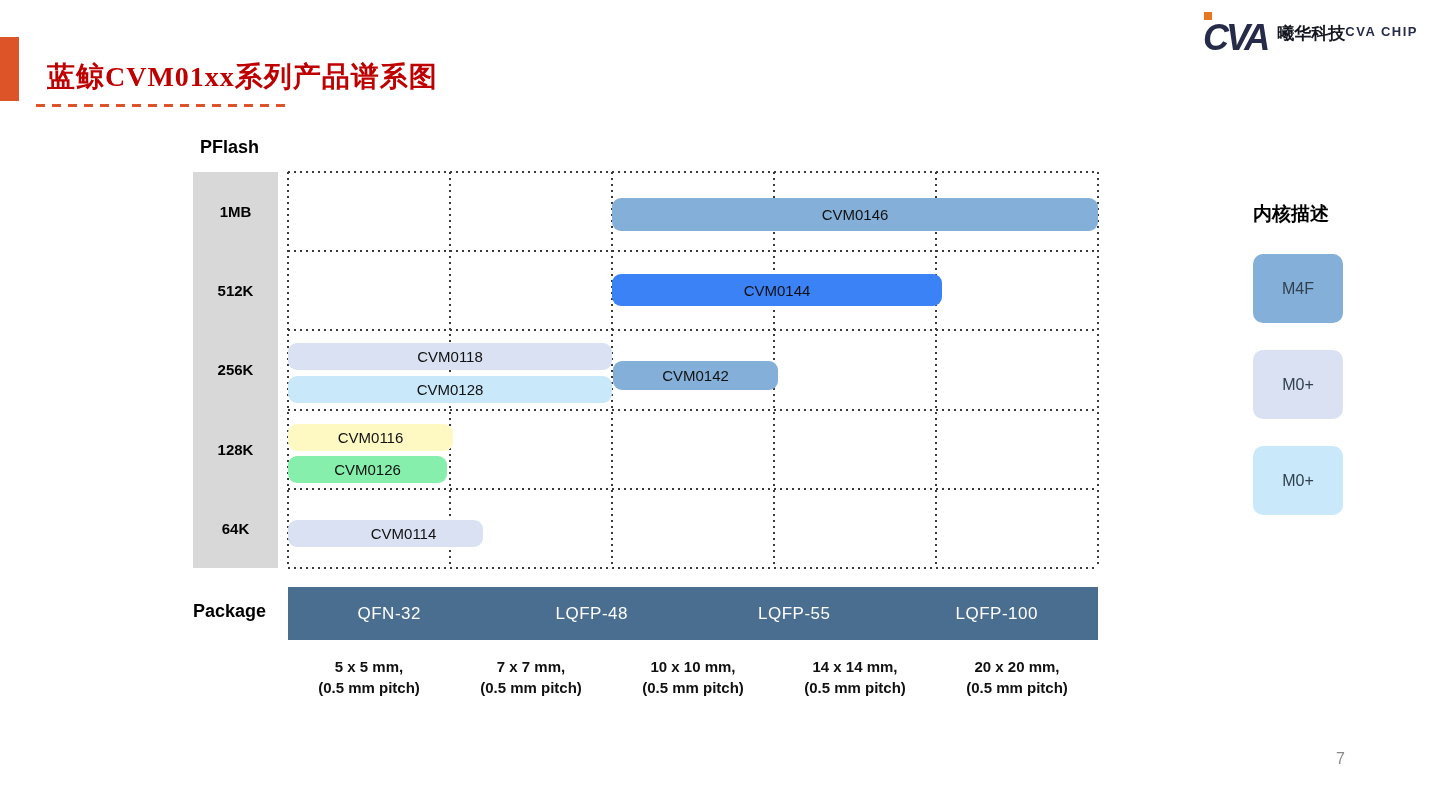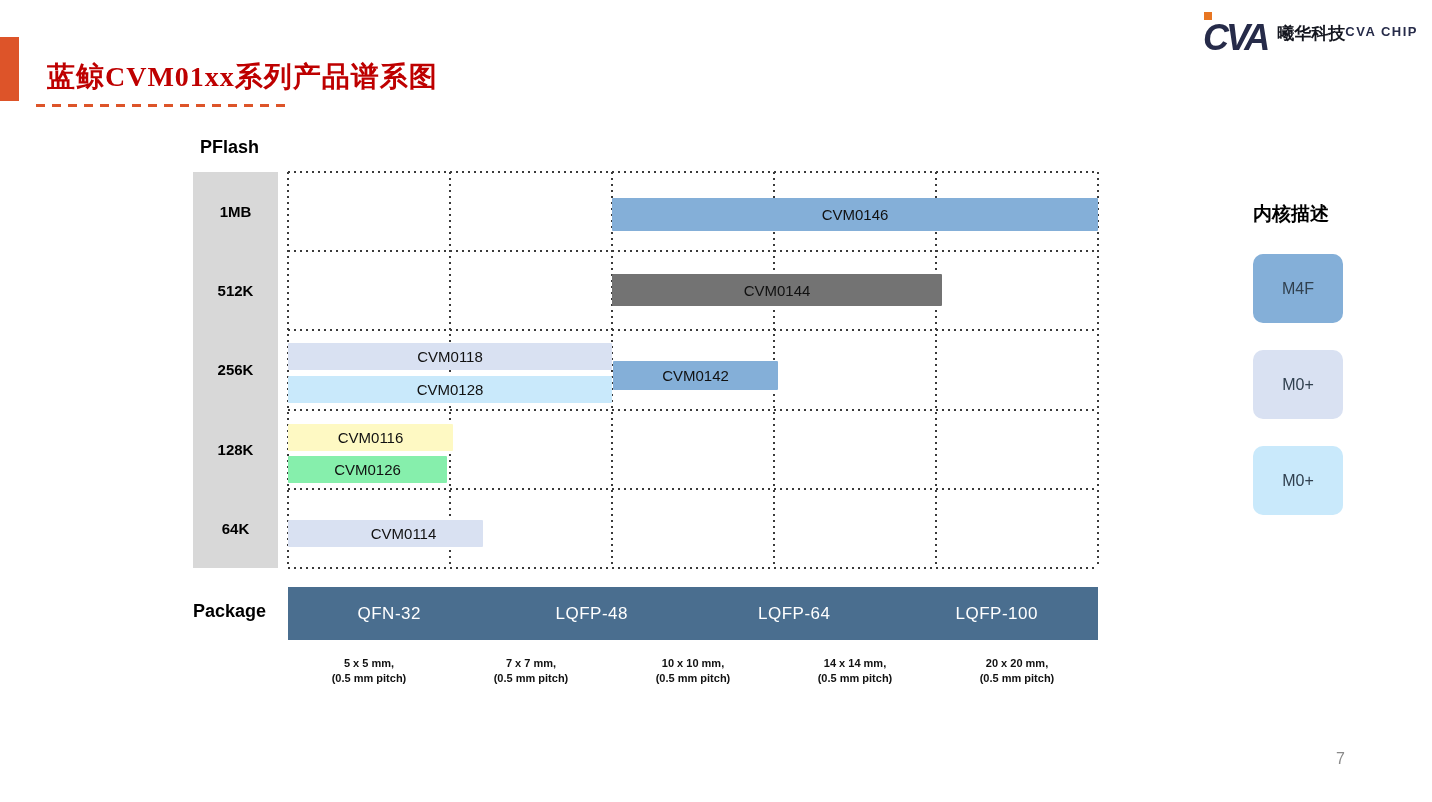--- a/index.html
+++ b/index.html
@@ -28,29 +28,29 @@
   .flash-label{position:absolute;left:193px;width:85px;display:flex;align-items:center;justify-content:center;
     font-size:15px;font-weight:bold;color:#000;}
 
   
   .plot{position:absolute;left:288px;top:172px;width:810px;height:396px;}
   .vline{position:absolute;top:0;width:2px;height:100%;
     background:repeating-linear-gradient(to bottom,#3a3a3a 0 2px,transparent 2px 6px);}
   .hline{position:absolute;left:0;height:2px;width:100%;
     background:repeating-linear-gradient(to right,#3a3a3a 0 2px,transparent 2px 6px);}
   .bar{position:absolute;display:flex;align-items:center;justify-content:center;
-    font-size:15px;color:#111;border-radius:1px;}
+    font-size:15px;color:#111;border-radius:9px;}
 
   
   .package-label{position:absolute;left:193px;top:601px;font-size:18px;font-weight:bold;color:#000;}
   .package-row{position:absolute;left:288px;top:587px;width:810px;height:53px;display:flex;gap:0;}
   .package-cell{flex:1;background:#4A6E8F;color:#fff;display:flex;align-items:center;justify-content:center;
     font-size:17px;letter-spacing:.5px;}
   .package-sizes{position:absolute;left:288px;top:656px;width:810px;display:flex;}
-  .package-size{flex:1;text-align:center;font-size:11px;font-weight:bold;color:#111;line-height:1.4;}
+  .package-size{flex:1;text-align:center;font-size:15px;font-weight:bold;color:#111;line-height:1.4;}
 
   
   .legend-title{position:absolute;left:1253px;top:201px;font-size:19px;font-weight:bold;color:#000;}
   .legend-box{position:absolute;left:1253px;width:90px;height:69px;border-radius:10px;
     display:flex;align-items:center;justify-content:center;font-size:16px;color:#30404f;}
 
   .page-number{position:absolute;left:1336px;top:750px;font-size:16px;color:#8a8a8a;}
 </style>
 </head>
 <body>
@@ -82,34 +82,34 @@
       <div class="vline" style="left: 485px;"></div>
       <div class="vline" style="left: 647px;"></div>
       <div class="vline" style="left: 809px;"></div>
       <div class="hline" style="top: -1px;"></div>
       <div class="hline" style="top: 78.2px;"></div>
       <div class="hline" style="top: 157.4px;"></div>
       <div class="hline" style="top: 236.6px;"></div>
       <div class="hline" style="top: 315.8px;"></div>
       <div class="hline" style="top: 395px;"></div>
       <div class="bar" style="left: 324px; top: 26px; width: 486px; height: 33px; background: rgb(132, 175, 216);">CVM0146</div>
-      <div class="bar" style="left: 324px; top: 102px; width: 330px; height: 32px; background: #737373;">CVM0144</div>
+      <div class="bar" style="left: 324px; top: 102px; width: 330px; height: 32px; background: #3b82f6;">CVM0144</div>
       <div class="bar" style="left: 0px; top: 171px; width: 324px; height: 27px; background: rgb(217, 225, 242);">CVM0118</div>
       <div class="bar" style="left: 325px; top: 189px; width: 165px; height: 29px; background: rgb(132, 175, 216);">CVM0142</div>
       <div class="bar" style="left: 0px; top: 204px; width: 324px; height: 27px; background: rgb(201, 233, 251);">CVM0128</div>
       <div class="bar" style="left: 0px; top: 252px; width: 165px; height: 27px; background: #fef9c3;">CVM0116</div>
       <div class="bar" style="left: 0px; top: 284px; width: 159px; height: 27px; background: #86efac;">CVM0126</div>
       <div class="bar" style="left: 0px; top: 348px; width: 159px; height: 27px; background: rgb(217, 225, 242); padding-left: 36px;">CVM0114</div>
     </div>
 
   <div class="package-label">Package</div>
   <div class="package-row" id="package-row">
       <div class="package-cell">QFN-32</div>
       <div class="package-cell">LQFP-48</div>
-      <div class="package-cell">LQFP-64</div>
+      <div class="package-cell">LQFP-55</div>
       <div class="package-cell">LQFP-100</div>
     </div>
   <div class="package-sizes" id="package-sizes">
       <div class="package-size">
         <div>5 x 5 mm,</div>
         <div>(0.5 mm pitch)</div>
       </div>
       <div class="package-size">
         <div>7 x 7 mm,</div>
         <div>(0.5 mm pitch)</div>

